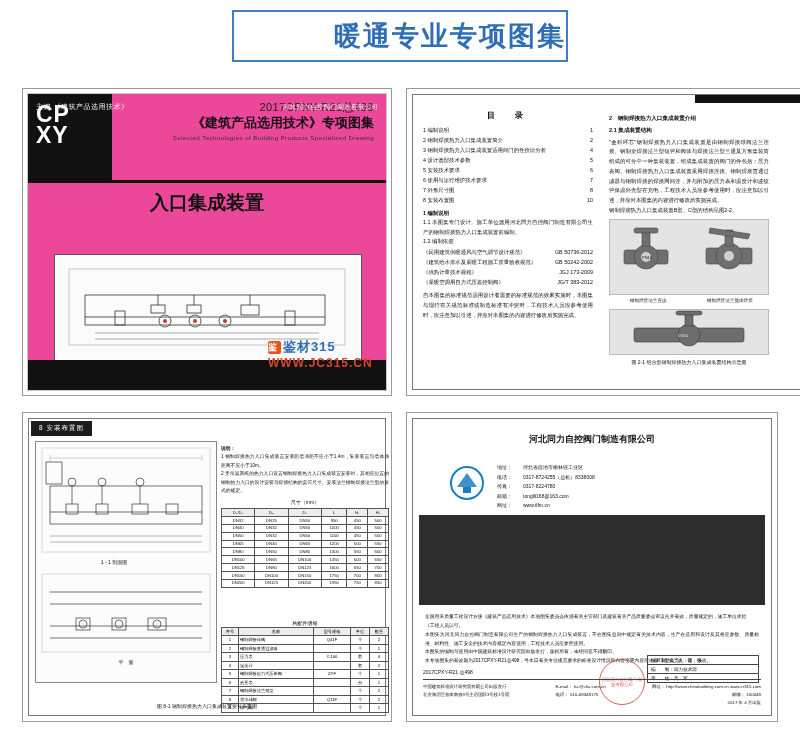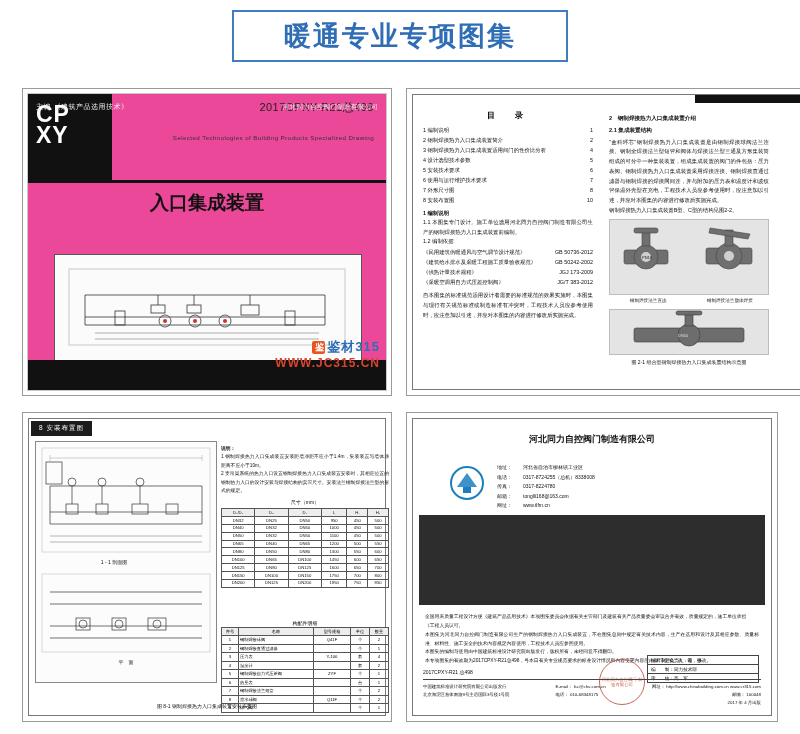--- a/index.html
+++ b/index.html
@@ -20,21 +20,21 @@
   .banner {
     position: absolute;
     left: 232px;
     top: 10px;
     width: 336px;
     height: 52px;
     border: 2px solid #3f7cc1;
     box-sizing: border-box;
     display: flex;
     align-items: center;
-    justify-content: center;
+    justify-content: flex-end;
   }
   .banner-title {
     color: #2f6db5;
     font-size: 27px;
     font-weight: bold;
     letter-spacing: 2px;
     white-space: nowrap;
   }
 
   
@@ -131,23 +131,23 @@
   .cover-foot-right {
     position: absolute;
     right: 8px; top: 9px;
     color: #eee;
     font-size: 6.5px;
     letter-spacing: .3px;
     text-align: right;
   }
   .watermark {
     position: absolute;
-    left: 260px; top: 338px;
+    left: 268px; top: 338px;
     width: 120px;
-    text-align: right;
+    text-align: left;
     z-index: 6;
     pointer-events: none;
   }
   .wm-top { font-size: 13px; font-weight: bold; color: #2f6db5; letter-spacing: 1px; }
   .wm-bot { font-size: 12px; color: #d8452f; font-weight: bold; letter-spacing: 1px; }
   .wm-badge {
     display: inline-block;
     width: 13px; height: 13px;
     background: #e8541c;
     color: #fff;
@@ -358,20 +358,21 @@
 
   <div class="card tl">
     <div class="cover">
       <div class="cover-black">
         <div class="cpxy">
           <div>CP</div>
           <div>XY</div>
         </div>
       </div>
       <div class="cover-code">2017CPXY-R21总498</div>
+      <div class="cover-sub1">《建筑产品选用技术》专项图集</div>
       <div class="cover-sub2">Selected Technologies of Building Products Specialized Drawing</div>
       <div class="cover-rule"></div>
 
       <div class="cover-maintitle">
         <div>入口集成装置</div>
       </div>
 
       <div class="cover-drawing">
         <svg width="304" height="104" viewBox="0 0 304 104">
           <g stroke="#333" stroke-width="0.8" fill="none">

